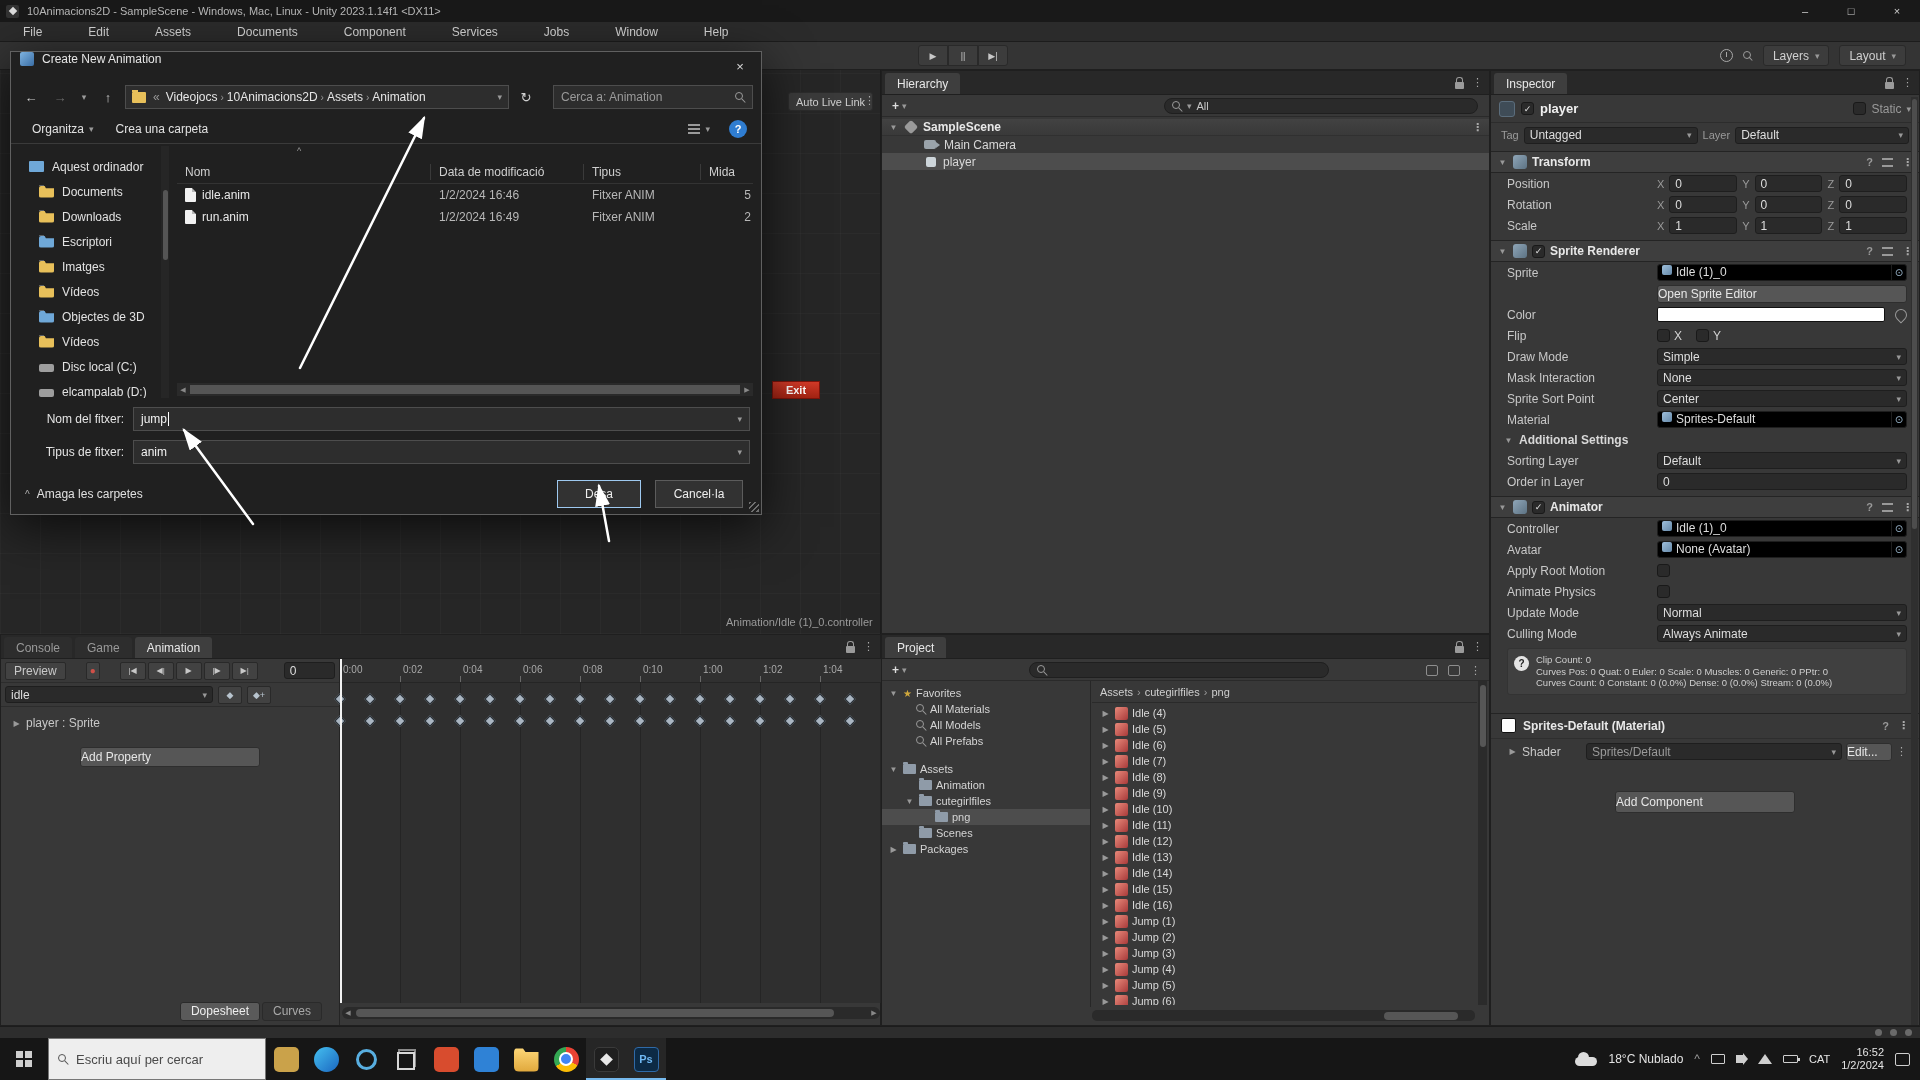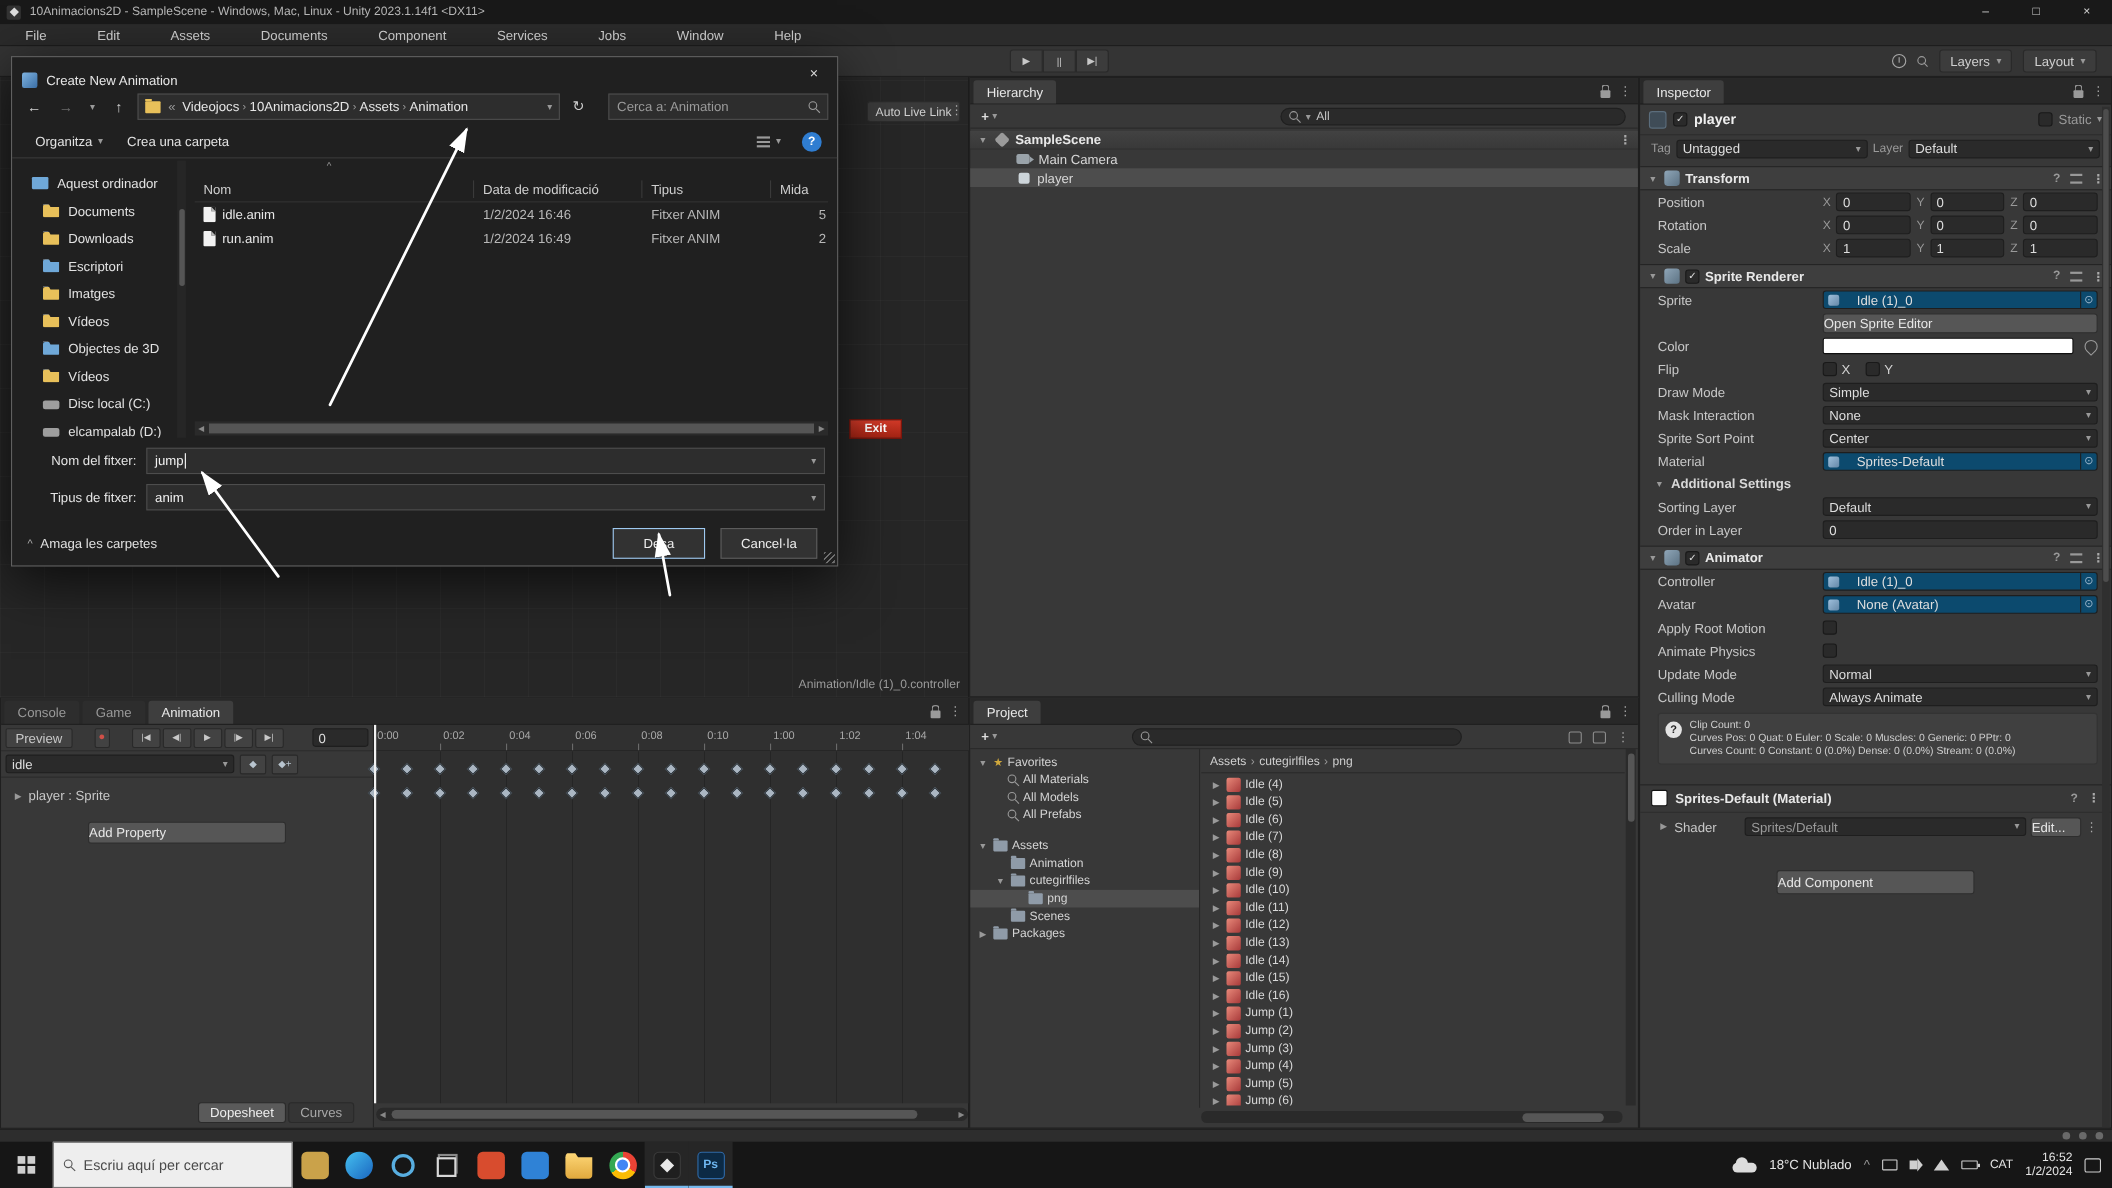--- a/index.html
+++ b/index.html
@@ -42,21 +42,21 @@
 .lock{width:9px;height:7px;background:#9a9a9a;border-radius:1px;position:relative;margin-top:5px}
 .lock:before{content:"";position:absolute;width:5px;height:5px;border:1.4px solid #9a9a9a;border-bottom:none;border-radius:3px 3px 0 0;left:1px;top:-5px}
 .kebab{font-size:11px;color:#aaa}
 .ptools{height:22px;background:#383838;border-bottom:1px solid #2a2a2a;position:relative;display:flex;align-items:center;padding:0 4px;gap:4px}
 .addbtn{display:flex;align-items:center;gap:3px;height:18px;padding:0 6px;color:#ddd;font-weight:bold}
 .addbtn .chev{font-weight:normal}
 .usearch{height:16px;background:#2a2a2a;border:1px solid #1f1f1f;border-radius:8px;display:flex;align-items:center;padding:0 7px;gap:5px;color:#c8c8c8;font-size:11px}
 .chev{font-size:9px;color:#999}
 .ufield{height:17px;background:#2a2a2a;border:1px solid #1e1e1e;border-radius:3px;display:flex;align-items:center;padding:0 5px;font-size:12px;color:#dedede}
 .udrop{height:17px;background:#2a2a2a;border:1px solid #1e1e1e;border-radius:3px;display:flex;align-items:center;padding:0 5px;font-size:12px;color:#dedede;justify-content:space-between;gap:4px}
-.uobj{height:17px;background:#0c4a6e;border:1px solid #1e1e1e;border-radius:3px;display:flex;align-items:center;padding:0 0 0 4px;font-size:12px;color:#dedede;gap:16px}
+.uobj{height:17px;background:#000000;border:1px solid #1e1e1e;border-radius:3px;display:flex;align-items:flex-start;padding:0 0 0 4px;font-size:12px;color:#dedede;gap:4px}
 .uobj .picker{width:15px;align-self:stretch;display:flex;align-items:center;justify-content:center;border-left:1px solid #1e1e1e;color:#9ab6cc;font-size:10px}
 .obj-ic{width:10px;height:10px;border-radius:2px;background:linear-gradient(135deg,#9fc0dc,#6588a8);flex:none}
 .chk{width:13px;height:13px;background:#2a2a2a;border:1px solid #191919;border-radius:3px;display:flex;align-items:center;justify-content:center;font-size:9px;color:#e0e0e0;flex:none}
 .ubtn{background:#565656;border:1px solid #2e2e2e;border-radius:3px;height:18px;display:flex;align-items:center;justify-content:flex-start;color:#e6e6e6;font-size:12px}
 
 
 #scene{position:absolute;left:0;top:70px;width:881px;height:564px;background:#262626;border-right:1px solid #1c1c1c;
 background-image:repeating-linear-gradient(0deg,rgba(255,255,255,.025) 0 1px,transparent 1px 40px),repeating-linear-gradient(90deg,rgba(255,255,255,.025) 0 1px,transparent 1px 40px)}
 #livelink{position:absolute;left:788px;top:22px;height:19px;background:#3a3a3a;border:1px solid #2b2b2b;border-radius:3px;display:flex;align-items:center;padding:0 7px;color:#cfcfcf;font-size:11px}
 #scene-kebab{position:absolute;left:864px;top:24px}
@@ -180,21 +180,21 @@
 .ic-volume{width:7px;height:8px;background:#cfcfcf;position:relative;margin-right:4px}
 .ic-volume:after{content:"";position:absolute;right:-5px;top:-2px;border-right:5px solid #cfcfcf;border-top:6px solid transparent;border-bottom:6px solid transparent;transform:rotate(180deg)}
 .ic-net{width:0;height:0;border-left:7px solid transparent;border-right:7px solid transparent;border-bottom:10px solid #cfcfcf}
 .ic-batt{width:15px;height:8px;border:1.3px solid #cfcfcf;border-radius:1px;position:relative}
 .ic-batt:after{content:"";position:absolute;right:-3px;top:1.5px;width:2px;height:3px;background:#cfcfcf}
 #clockblk{text-align:right;font-size:11px;line-height:13px}
 .ic-notif{width:15px;height:13px;border:1.5px solid #cfcfcf;border-radius:2px}
 
 
 #dialog{position:absolute;left:10px;top:51px;width:752px;height:464px;background:#202020;border:1px solid #606060;box-shadow:0 12px 48px rgba(0,0,0,.7);color:#e6e6e6;z-index:50;font-size:12px}
-.dtitle{height:28px;display:flex;align-items:flex-end;gap:8px;padding-left:9px}
+.dtitle{height:28px;display:flex;align-items:flex-start;gap:8px;padding-left:9px}
 .dicon{width:14px;height:14px;border-radius:2px;background:linear-gradient(135deg,#7fb3e0,#3a6ea5)}
 .dclose{margin-left:auto;width:42px;height:28px;display:flex;align-items:center;justify-content:center;color:#d8d8d8;font-size:13px}
 .dnav{height:34px;display:flex;align-items:center;padding:0 8px;gap:5px}
 .dnavbtn{width:24px;height:24px;display:flex;align-items:center;justify-content:center;color:#d0d0d0;font-size:13px}
 .dnavbtn.dimmed{color:#6a6a6a}
 .dnavbtn.tiny{width:14px;font-size:9px;color:#9a9a9a}
 .daddress{flex:0 0 384px;height:24px;background:#2d2d2d;border:1px solid #4d4d4d;display:flex;align-items:center;padding:0 6px;gap:4px}
 .dfold{width:14px;height:11px;background:#e8c05a;border-radius:1px;position:relative;flex:none}
 .dfold:before{content:"";position:absolute;left:0;top:-2px;width:6px;height:2px;background:#e8c05a}
 .bc-seg{padding:0 3px;white-space:nowrap}

